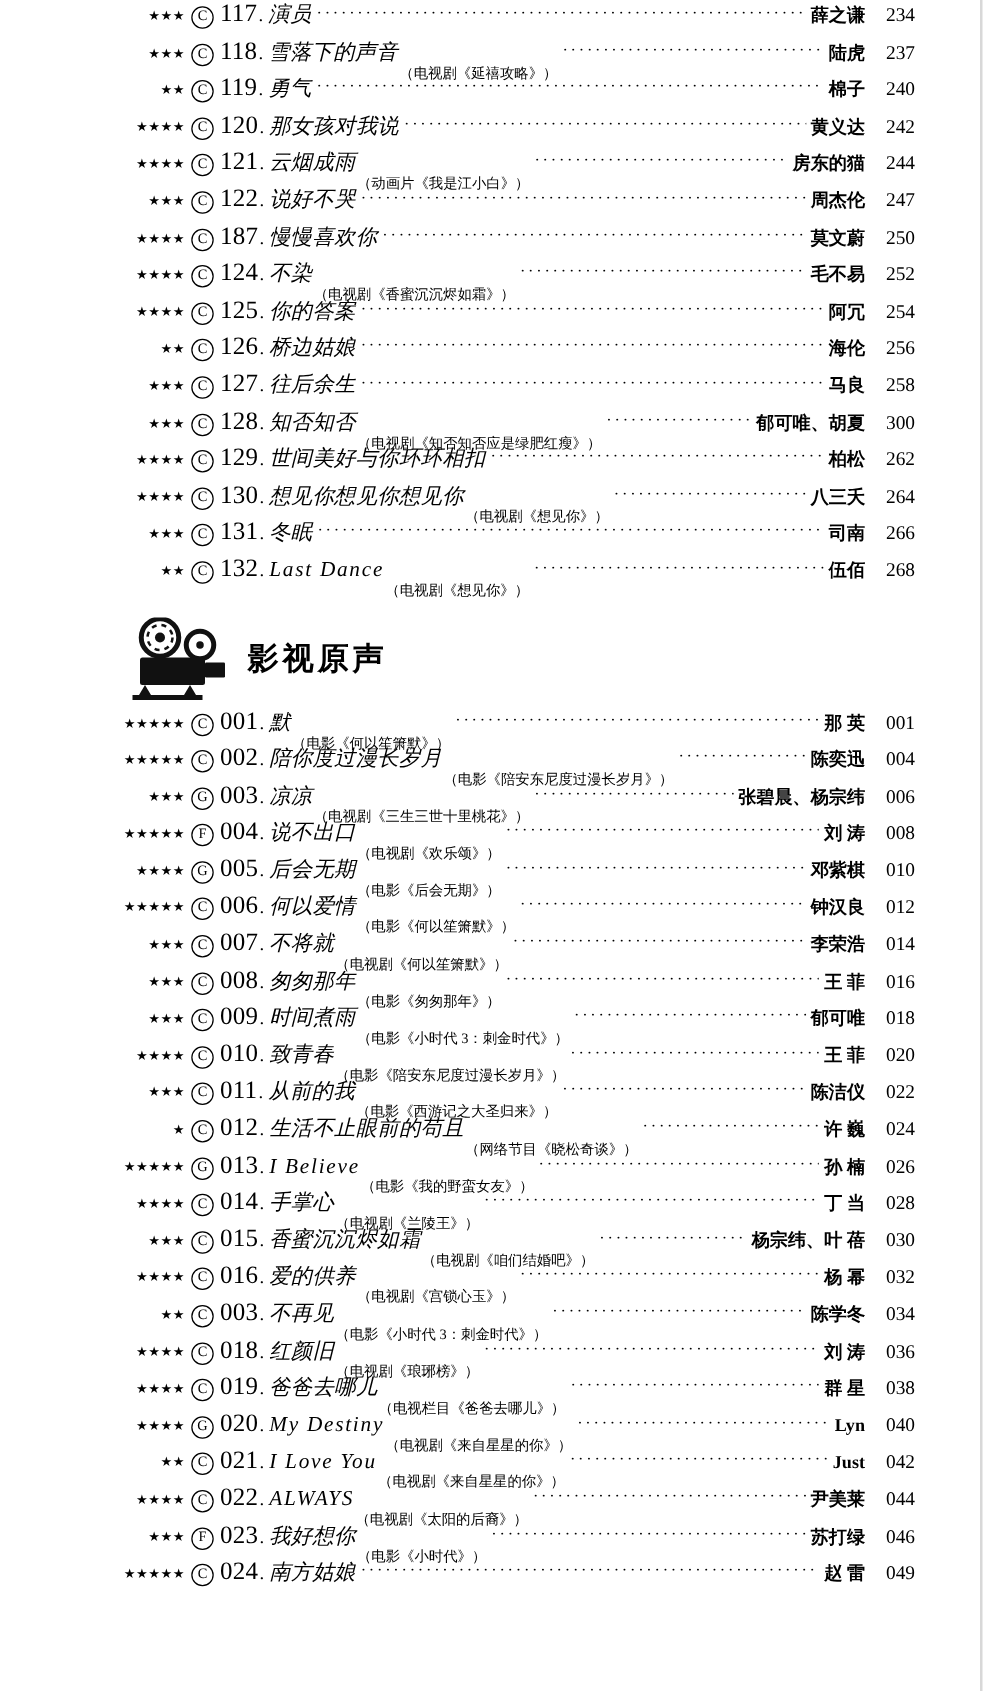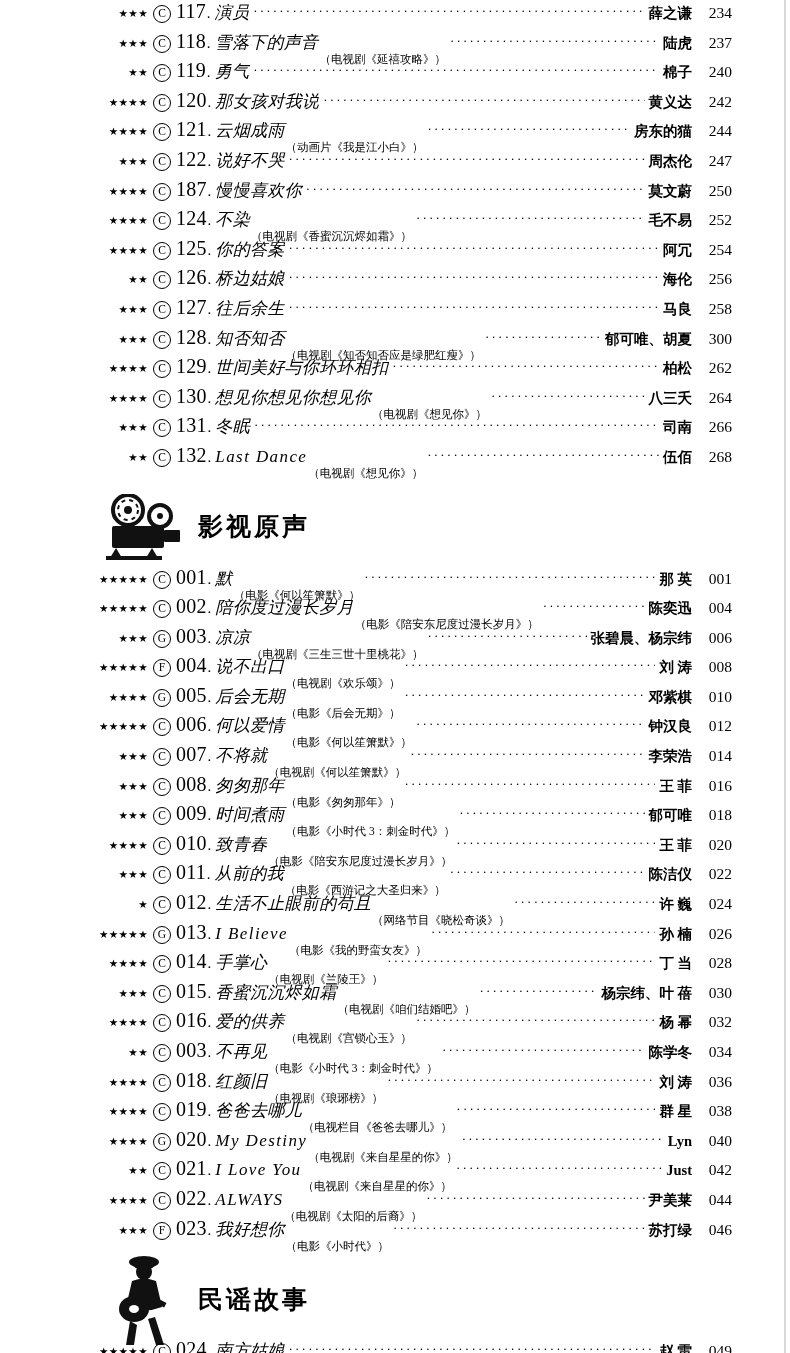--- a/index.html
+++ b/index.html
@@ -594,38 +594,20 @@
         <span class="stars">★★★</span>
         <span class="badge">F</span>
         <span class="num">023</span>
         <span class="dot-sep">.</span>
         <span class="title">我好想你</span>
         <span class="note">（电影《小时代》）</span>
         <span class="leader"></span>
         <span class="artist">苏打绿</span>
         <span class="page-no">046</span>
       </div>
-      <div class="section">
-        <span class="section-icon">
-          <svg width="80" height="92" viewBox="0 0 80 92">
-      <g fill="#111">
-        <ellipse cx="40" cy="9" rx="15" ry="6"></ellipse>
-        <path d="M28 10 q12 -9 24 0 q-2 7 -12 7 q-10 0 -12 -7 z"></path>
-        <circle cx="40" cy="19" r="8"></circle>
-        <path d="M28 28 q12 -5 24 0 l6 26 q-18 7 -36 0 z"></path>
-        <ellipse cx="30" cy="56" rx="15" ry="13"></ellipse>
-        <ellipse cx="30" cy="56" rx="5" ry="4" fill="#fff"></ellipse>
-        <rect x="36" y="36" width="30" height="5" transform="rotate(28 36 36)"></rect>
-        <path d="M26 68 l-4 24 h8 l3 -20 z"></path>
-        <path d="M44 66 l8 26 h8 l-9 -28 z"></path>
-      </g>
-    </svg>
-        </span>
-        <span class="section-title">民谣故事</span>
-      </div>
       <div class="row">
         <span class="stars">★★★★★</span>
         <span class="badge">C</span>
         <span class="num">024</span>
         <span class="dot-sep">.</span>
         <span class="title">南方姑娘</span>
         <span class="leader"></span>
         <span class="artist">赵  雷</span>
         <span class="page-no">049</span>
       </div>

